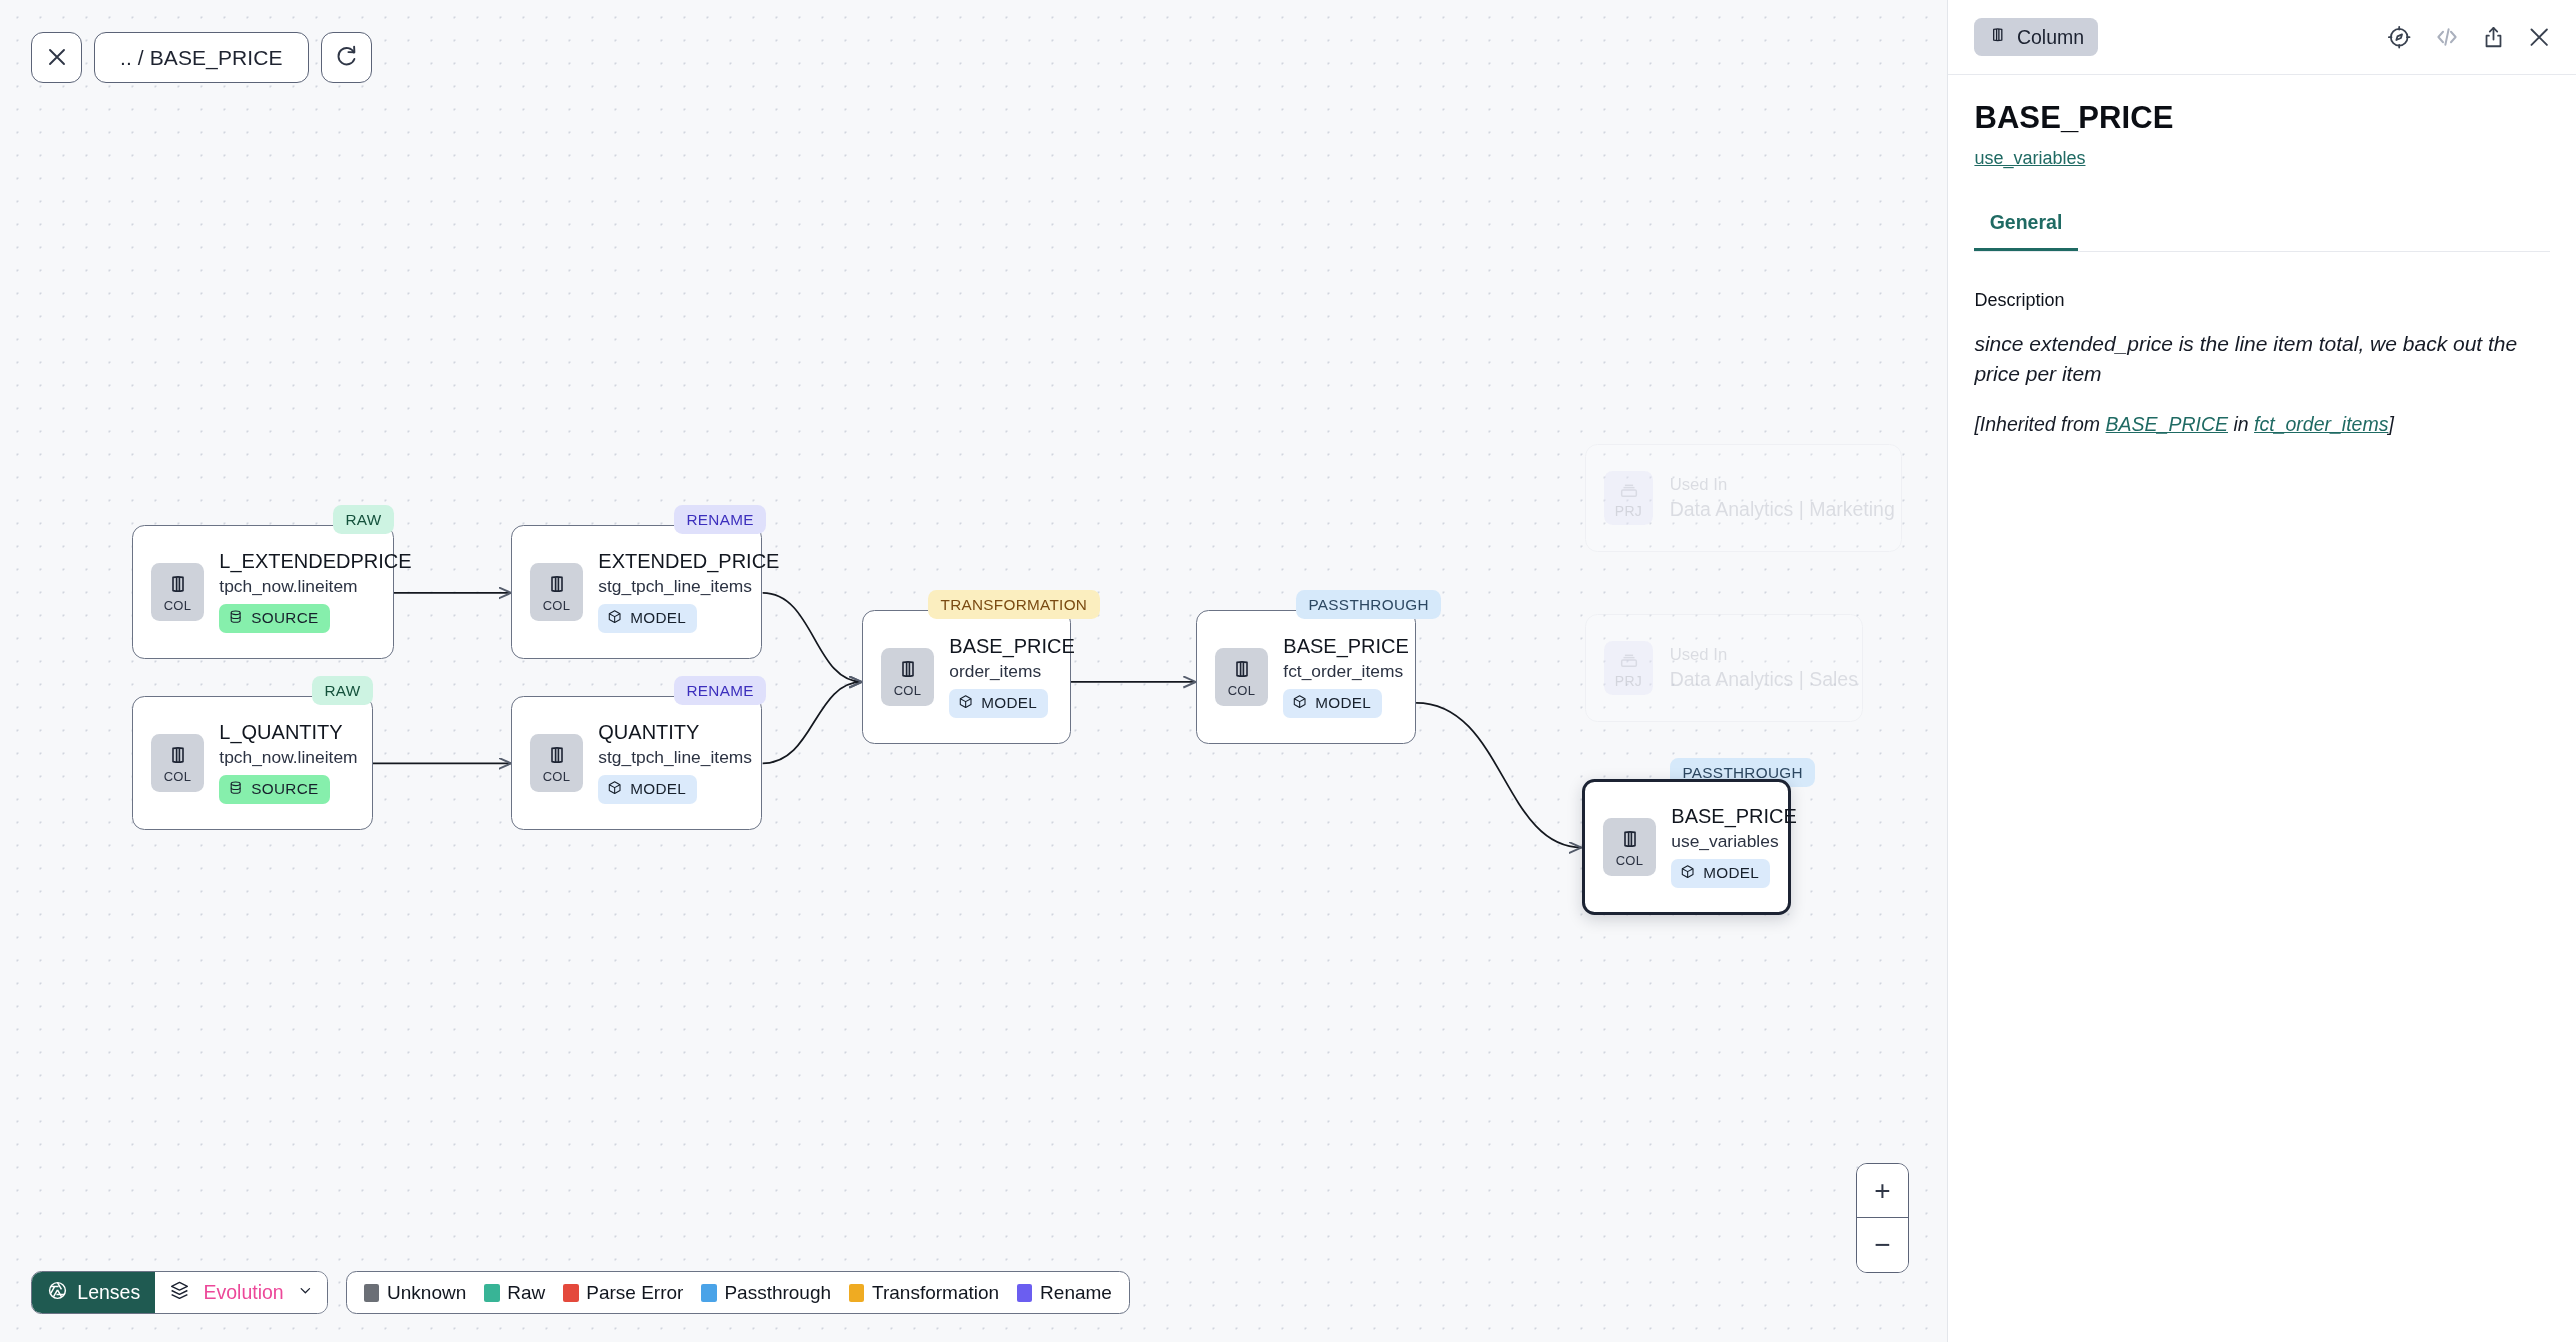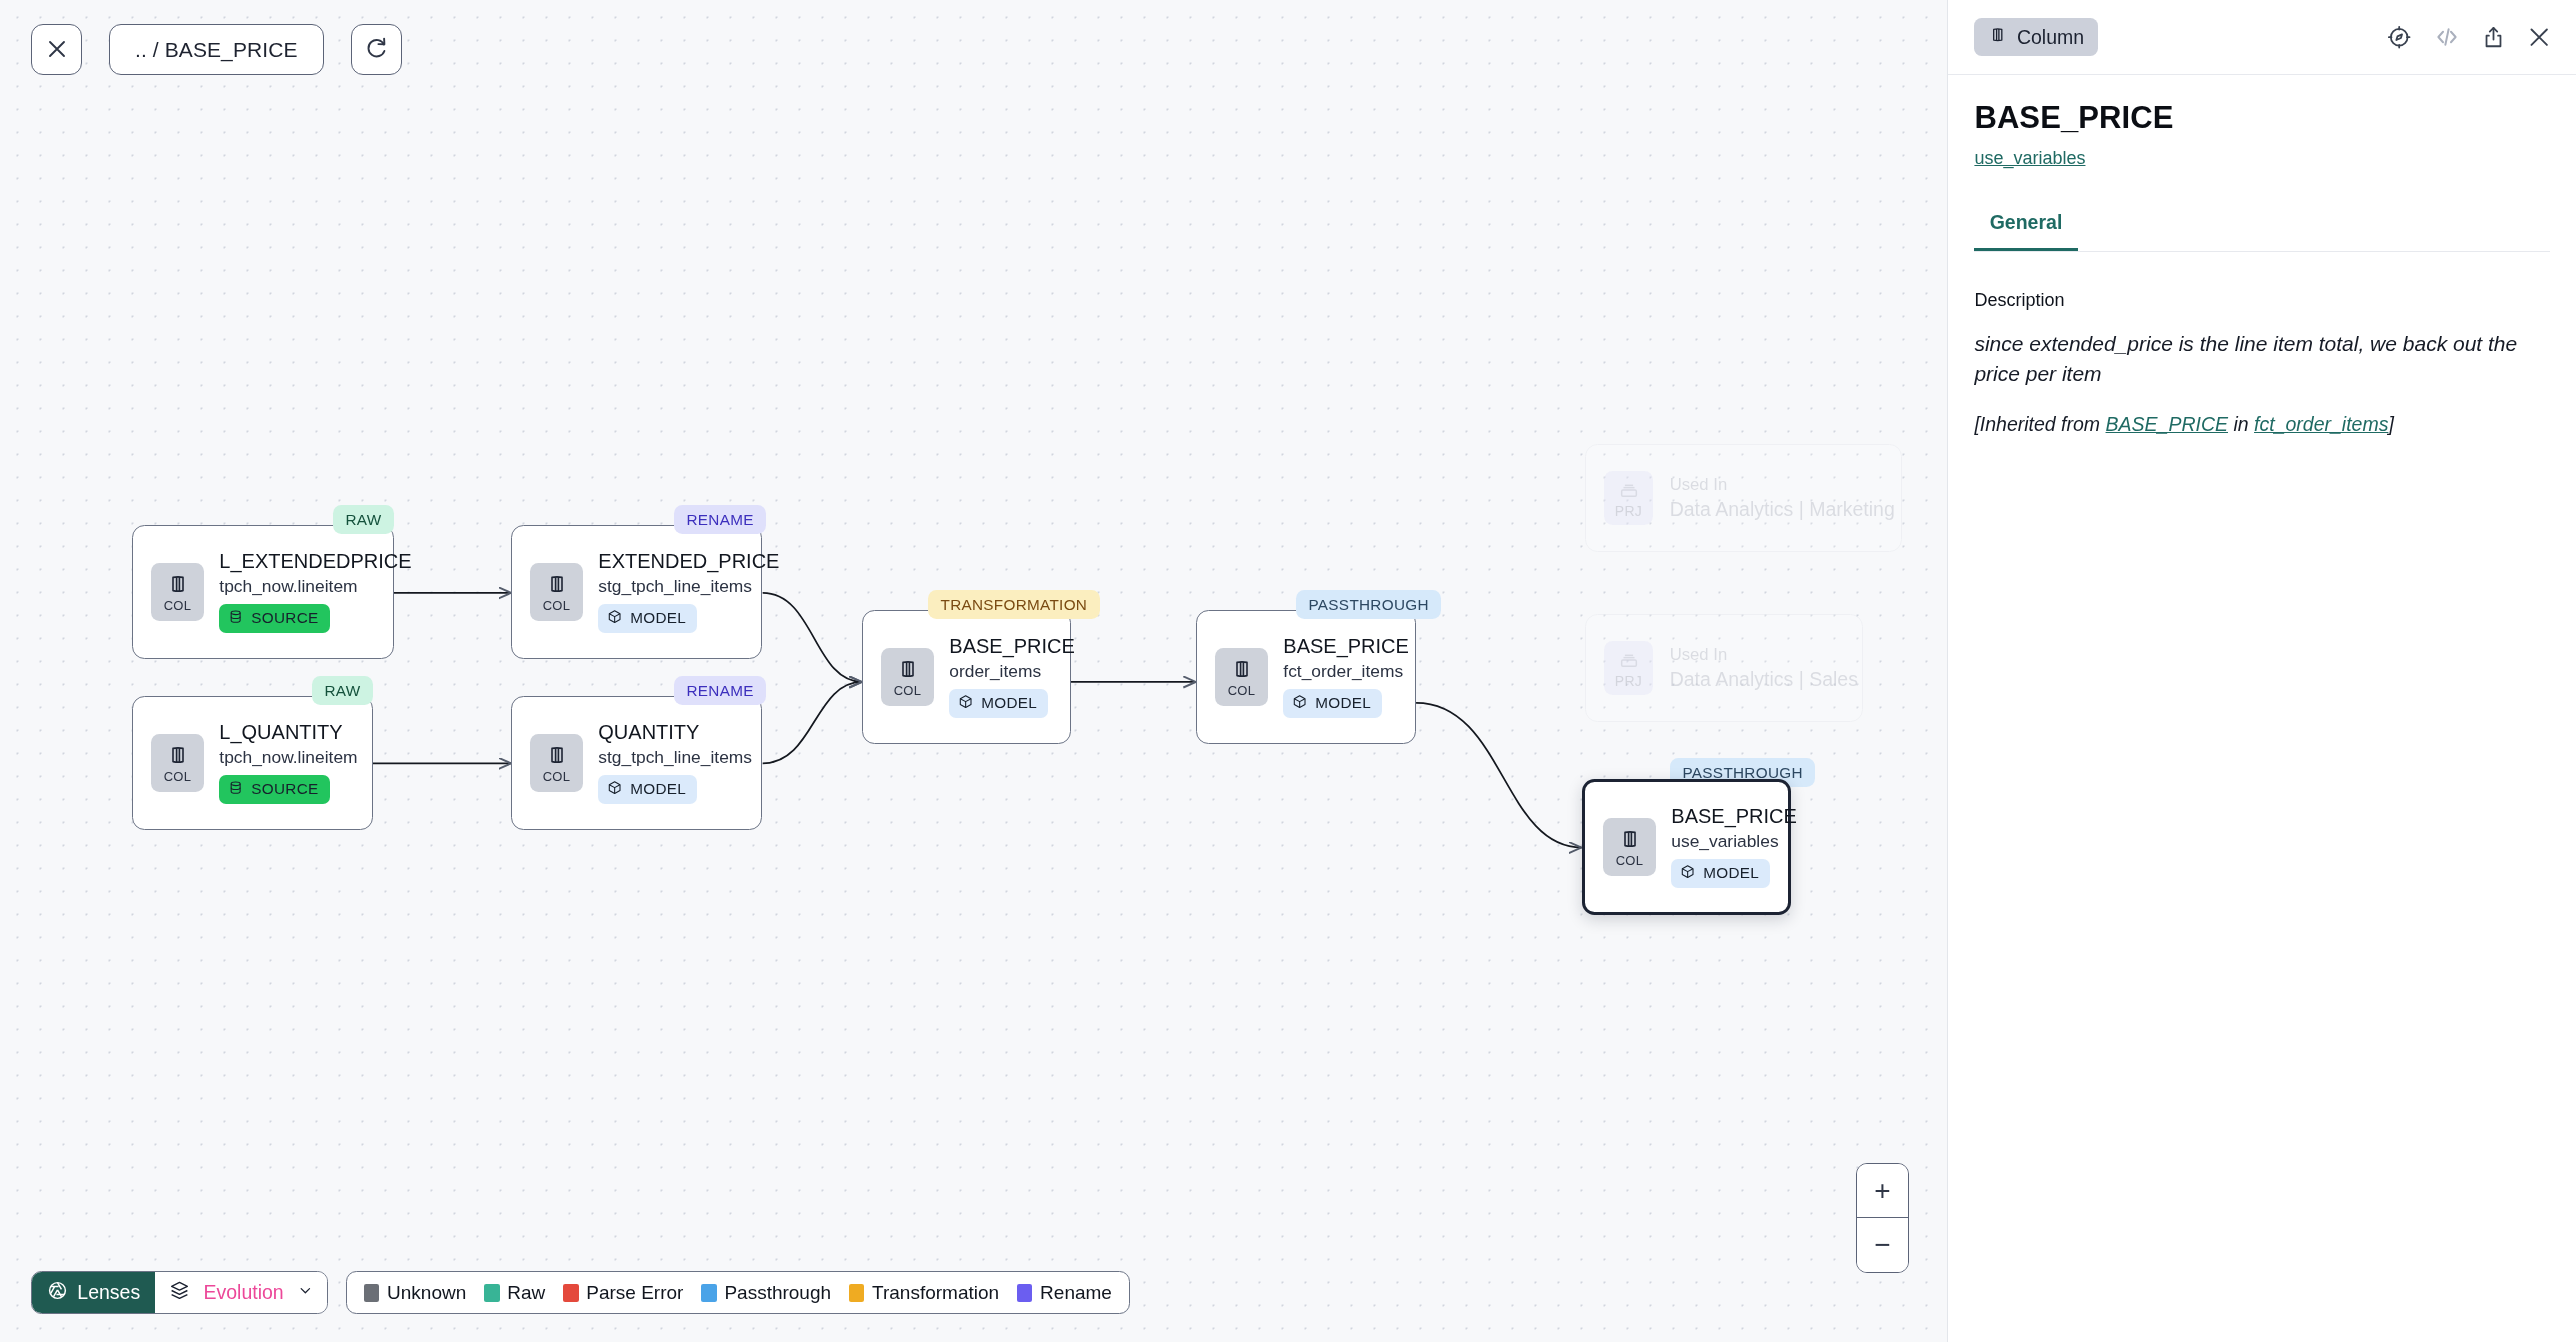--- a/index.html
+++ b/index.html
@@ -17,21 +17,21 @@
     width: 1947px; height: 1343px;
     background-color: #f7f8fa;
     background-image: radial-gradient(#c9ced8 1px, transparent 1px);
     background-size: 23px 23px;
     background-position: 5.6px 5.6px;
     overflow: hidden;
     flex: 0 0 auto;
   }
 
   
-  .tl-toolbar { position: absolute; left: 31px; top: 24px; display: flex; align-items: center; gap: 27px; z-index: 6; }
+  .tl-toolbar { position: absolute; left: 31px; top: 32px; display: flex; align-items: center; gap: 12px; z-index: 6; }
   .tl-btn {
     height: 51px; min-width: 51px;
     background: #ffffff;
     border: 1.7px solid #5b6377;
     border-radius: 12px;
     display: flex; align-items: center; justify-content: center;
     cursor: pointer;
     color: #2f3646;
   }
   .tl-crumb {
@@ -66,21 +66,21 @@
   .col-chip .lbl { font-size: 13px; color: #2b3242; letter-spacing: 0.3px; line-height: 1; }
   .node-body { display: flex; flex-direction: column; gap: 4.9px; min-width: 0; }
   .node-title { font-size: 20px; color: #11161f; line-height: 1.05; white-space: nowrap; }
   .node-sub   { font-size: 17.4px; color: #2b3242; line-height: 1.05; white-space: nowrap; }
   .kind-badge {
     align-self: flex-start; margin-top: 3.5px;
     display: inline-flex; align-items: center; gap: 7.7px;
     padding: 4.9px 11px 4.9px 9px; border-radius: 7px;
     font-size: 15.3px; letter-spacing: 0.3px; white-space: nowrap;
   }
-  .kind-source { background: #22c55e; color: #17202c; }
+  .kind-source { background: #86efac; color: #17202c; }
   .kind-model  { background: #dbeafb; color: #17202c; }
 
   
   .lens-badge {
     position: absolute;
     padding: 5.6px 12.5px; border-radius: 8.4px;
     font-size: 15.3px; letter-spacing: 0.3px; white-space: nowrap;
     z-index: 4;
   }
   .lens-raw    { background: #cdf3e2; color: #14513c; }

